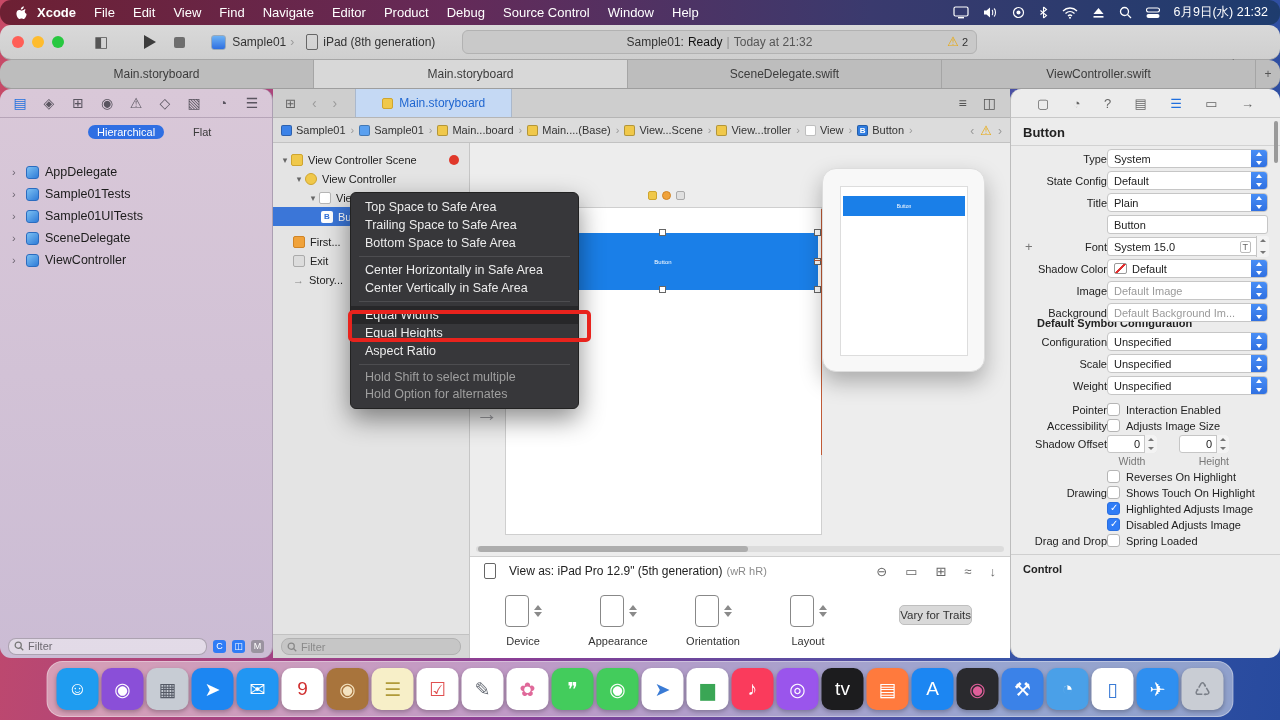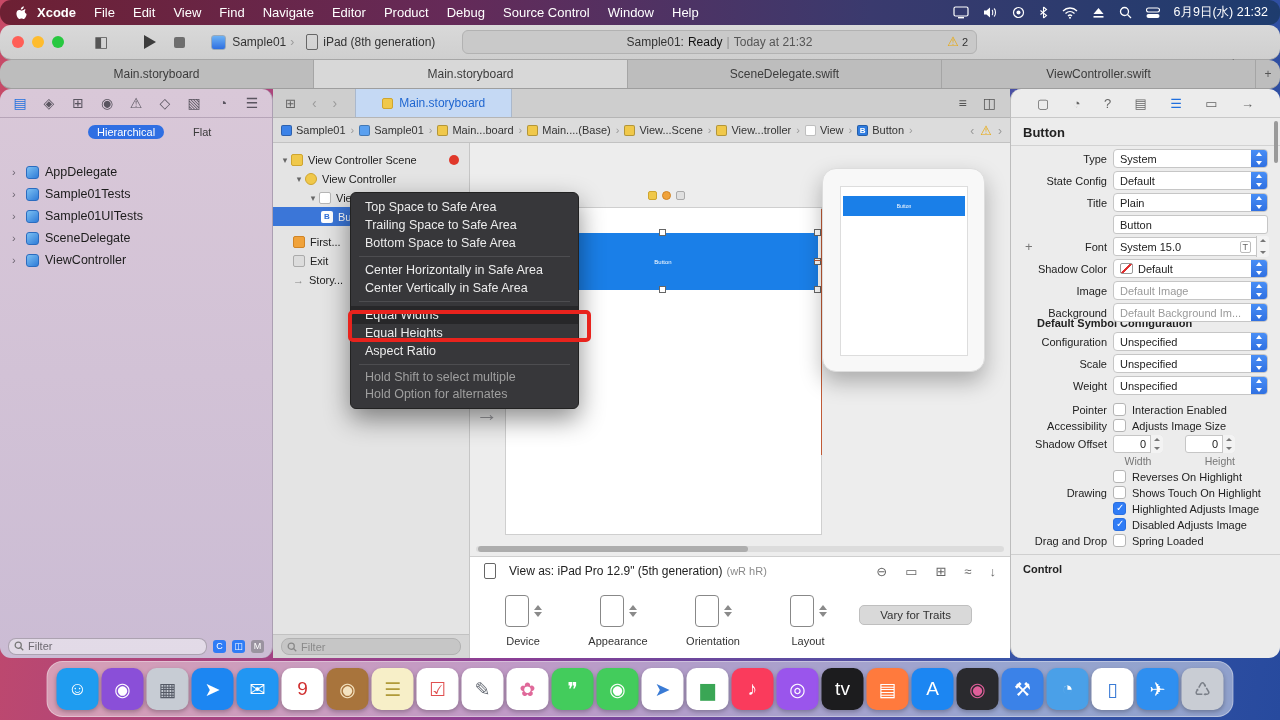--- a/index.html
+++ b/index.html
@@ -132,42 +132,42 @@
   #viewas-icons { margin-left:auto; display:flex; gap:18px; padding-right:14px; color:#666; font-size:13px; }
 
   #devicebar { position:absolute; left:197px; top:496px; width:540px; height:73px; background:#fff; }
   .dev-group { position:absolute; top:10px; width:70px; text-align:center; }
   .dev-frame { width:24px; height:32px; border:1.5px solid #888; border-radius:4px; display:inline-block; vertical-align:middle; }
   .mini-stepper { display:inline-block; vertical-align:middle; margin-left:5px; }
   .mini-stepper::before { content:""; display:block; width:0; height:0; border:4px solid transparent; border-bottom:5px solid #8a8a8a; margin-bottom:2px; }
   .mini-stepper::after { content:""; display:block; width:0; height:0; border:4px solid transparent; border-top:5px solid #8a8a8a; }
   .dev-label { font-size:11px; color:#333; margin-top:8px; }
   #vary-btn { position:absolute; right:38px; top:20px; background:#d9d9d9; border:1px solid #bfbfbf;
-    border-radius:5px; font-size:11.5px; color:#333; padding:3px 20px; }
+    border-radius:5px; font-size:11.5px; color:#333; padding:3px 0; }
 
   
   #ctxmenu { left:350px; top:192px; width:229px; z-index:50; background:#37373a;
     border-radius:6px; border:1px solid #222; box-shadow:0 10px 26px rgba(0,0,0,.45);
     padding:5px 0; font-size:12.5px; color:#ececec; }
   .mi { height:18px; line-height:18px; padding-left:14px; white-space:nowrap; }
   .mi.hl { background:rgba(0,0,0,.28); }
   .mi.dim { color:#9f9f9f; height:17px; line-height:17px; }
   .msep { height:1px; background:#4d4d50; margin:4px 8px; }
   #annot { left:348px; top:310px; width:243px; height:32px; border:4px solid #e8231d; border-radius:5px; z-index:60; }
 
   
   #inspector { left:1010px; top:89px; width:270px; height:569px; background:#ececec;
     border-left:1px solid #bdbdbd; font-size:11px; color:#222; overflow:hidden; }
   #ins-tabs { display:flex; justify-content:space-between; padding:0 26px; align-items:center;
     height:29px; border-bottom:1px solid #c8c8c8; color:#666; font-size:13px; }
   .ins-tab.sel { color:#1f6fde; }
   #ins-title { font-size:13px; font-weight:bold; margin:7px 0 5px 12px; }
   .ins-div { height:1px; background:#d2d2d2; }
   .irow { display:flex; align-items:center; margin:3px 12px 3px 0; position:relative; }
-  .ilabel { width:96px; text-align:right; margin-right:6px; flex:none; color:#222; }
+  .ilabel { width:96px; text-align:right; flex:none; color:#222; }
   .popup { flex:1; height:19px; background:#fff; border:1px solid #c6c6c6; border-radius:4px;
     position:relative; display:flex; align-items:center; padding:0 20px 0 6px; overflow:hidden; white-space:nowrap; }
   .popup .ph { color:#9a9a9a; }
   .cap { position:absolute; right:-1px; top:-1px; bottom:-1px; width:17px;
     background:linear-gradient(#4a90f7,#2e6ee0); border-radius:0 4px 4px 0; }
   .cap::before { content:""; position:absolute; left:5px; top:3px; border:3.5px solid transparent; border-bottom:4px solid #fff; border-top-width:0; }
   .cap::after { content:""; position:absolute; left:5px; bottom:3px; border:3.5px solid transparent; border-top:4px solid #fff; border-bottom-width:0; }
   .tfield { flex:1; height:19px; background:#fff; border:1px solid #c6c6c6; border-radius:3px;
     display:flex; align-items:center; padding-left:6px; }
   .swatch { width:13px; height:11px; border-radius:2px; margin-right:5px; border:1px solid #999; flex:none; }

